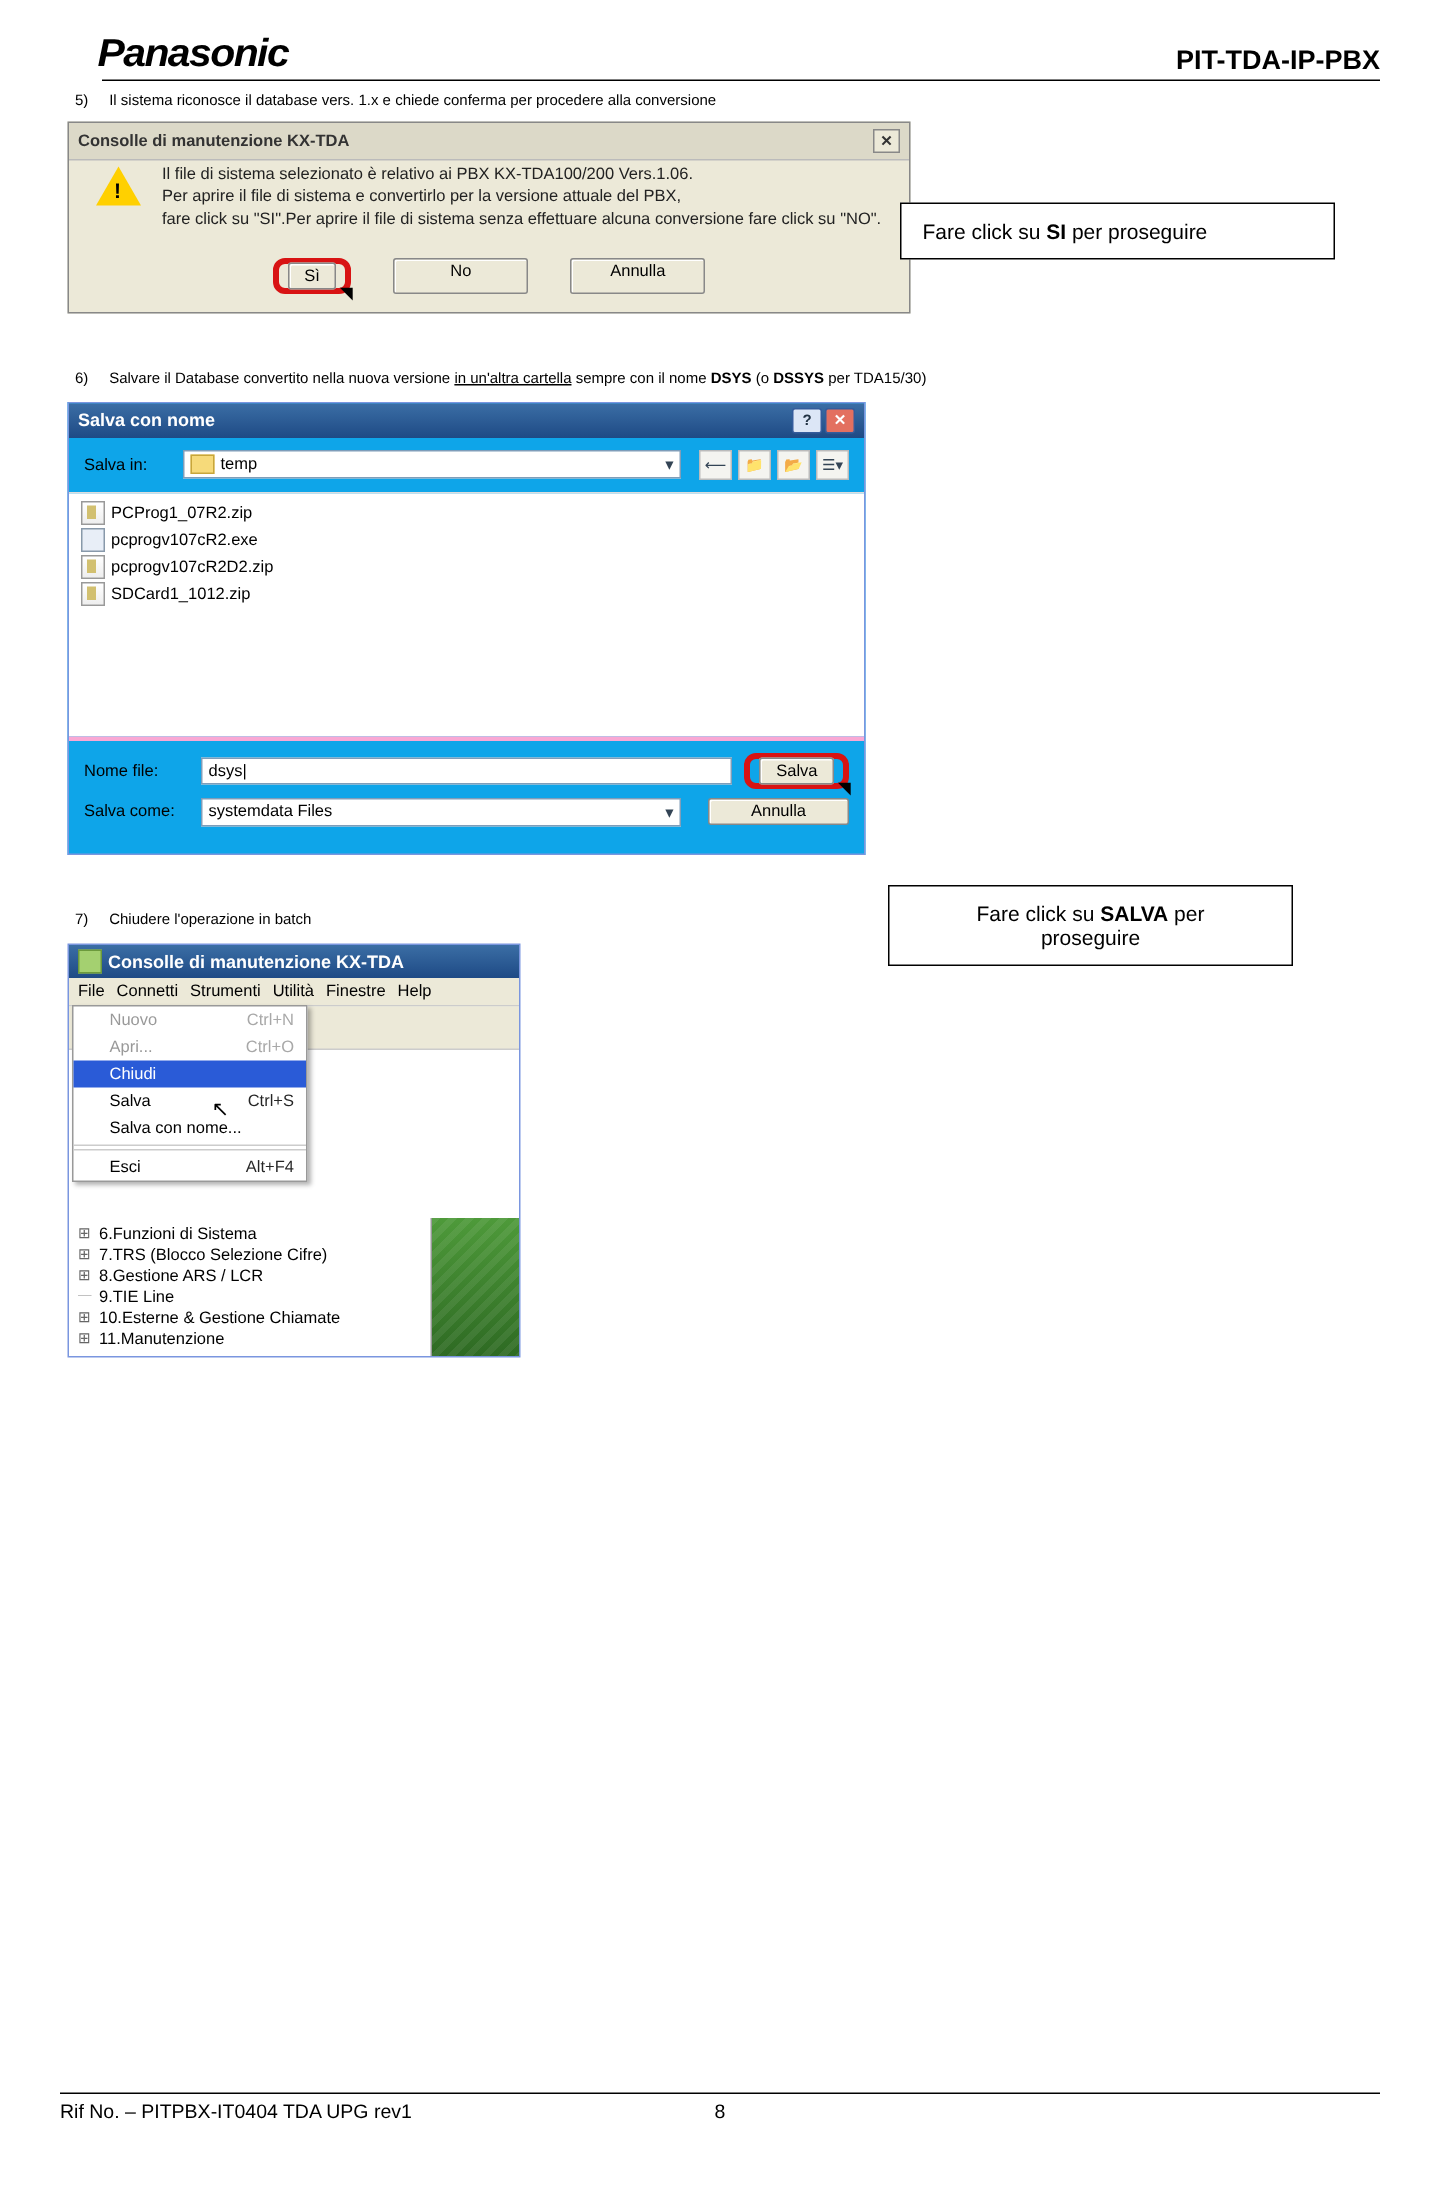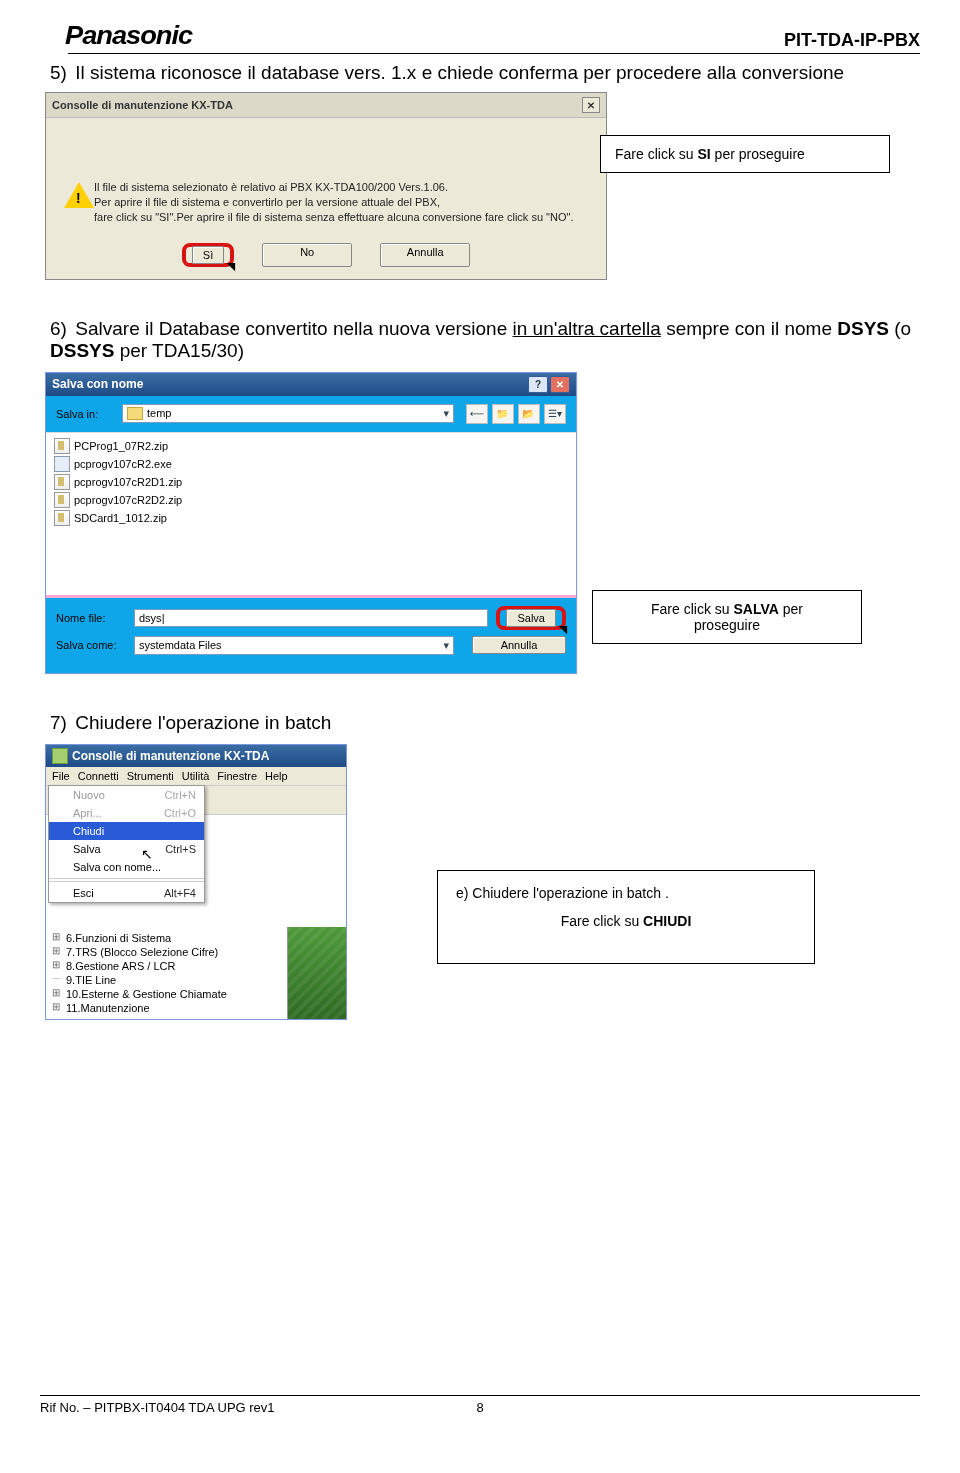--- a/index.html
+++ b/index.html
@@ -34,21 +34,21 @@
     font-size: 26px;
     letter-spacing: -1px;
     transform: scaleX(1.05);
   }
   .header-right {
     font-size: 18px;
     font-weight: bold;
   }
 
   .step-line {
-    font-size: 19px;
+    font-size: 10px;
     margin: 8px 0 8px 10px;
   }
   .step-line .num { display:inline-block; width: 20px; }
 
   
   .dialog-box {
     font-family: Tahoma, Arial, sans-serif;
     font-size: 11px;
     background: #ece9d8;
     border: 1px solid #888;
@@ -69,24 +69,24 @@
   }
   .close-x {
     width: 16px; height: 14px;
     border: 1px solid #888;
     background: #ece9d8;
     display: flex; align-items:center; justify-content:center;
     font-size: 10px;
     font-family: Arial;
   }
   .dlg-body {
-    padding: 14px 18px 8px 18px;
-    display: flex;
+    padding: 2px 18px 8px 18px;
+    display: flex;
+    gap: 14px;
     align-items: flex-start;
-    margin-top: 48px;
   }
   .warn-icon {
     width: 0; height: 0;
     border-left: 15px solid transparent;
     border-right: 15px solid transparent;
     border-bottom: 26px solid #ffd000;
     position: relative;
     margin-top: 2px;
   }
   .warn-icon::after {
@@ -437,24 +437,20 @@
       </div>
     </div>
     <div class="file-list" id="file-list">
         <div class="file-row">
           <span class="zip-ico"></span>
           <span>PCProg1_07R2.zip</span>
         </div>
         <div class="file-row">
           <span class="exe-ico"></span>
           <span>pcprogv107cR2.exe</span>
-        </div>
-        <div class="file-row">
-          <span class="zip-ico"></span>
-          <span>pcprogv107cR2D1.zip</span>
         </div>
         <div class="file-row">
           <span class="zip-ico"></span>
           <span>pcprogv107cR2D2.zip</span>
         </div>
         <div class="file-row">
           <span class="zip-ico"></span>
           <span>SDCard1_1012.zip</span>
         </div>
       </div>
@@ -553,28 +549,19 @@
               <div class="tree-item leaf">9.TIE Line</div>
               <div class="tree-item">10.Esterne &amp; Gestione Chiamate</div>
               <div class="tree-item">11.Manutenzione</div>
             </div>
         </div>
         <div class="green-panel"></div>
       </div>
     </div>
   </div>
 
-  <div class="note-box note-right3">
-    <div>
-      <span>e) </span><span>Chiudere l'operazione in batch .</span>
-    </div>
-    <div style="height:12px;"></div>
-    <div style="text-align:center;">
-      <span>Fare click su </span><b>CHIUDI</b>
-    </div>
-  </div>
 
   <div class="footer">
     <span>Rif No. – PITPBX-IT0404 TDA UPG rev1</span>
     <span class="center">8</span>
     <span></span>
   </div>
 </div>
 
 </body></html>

